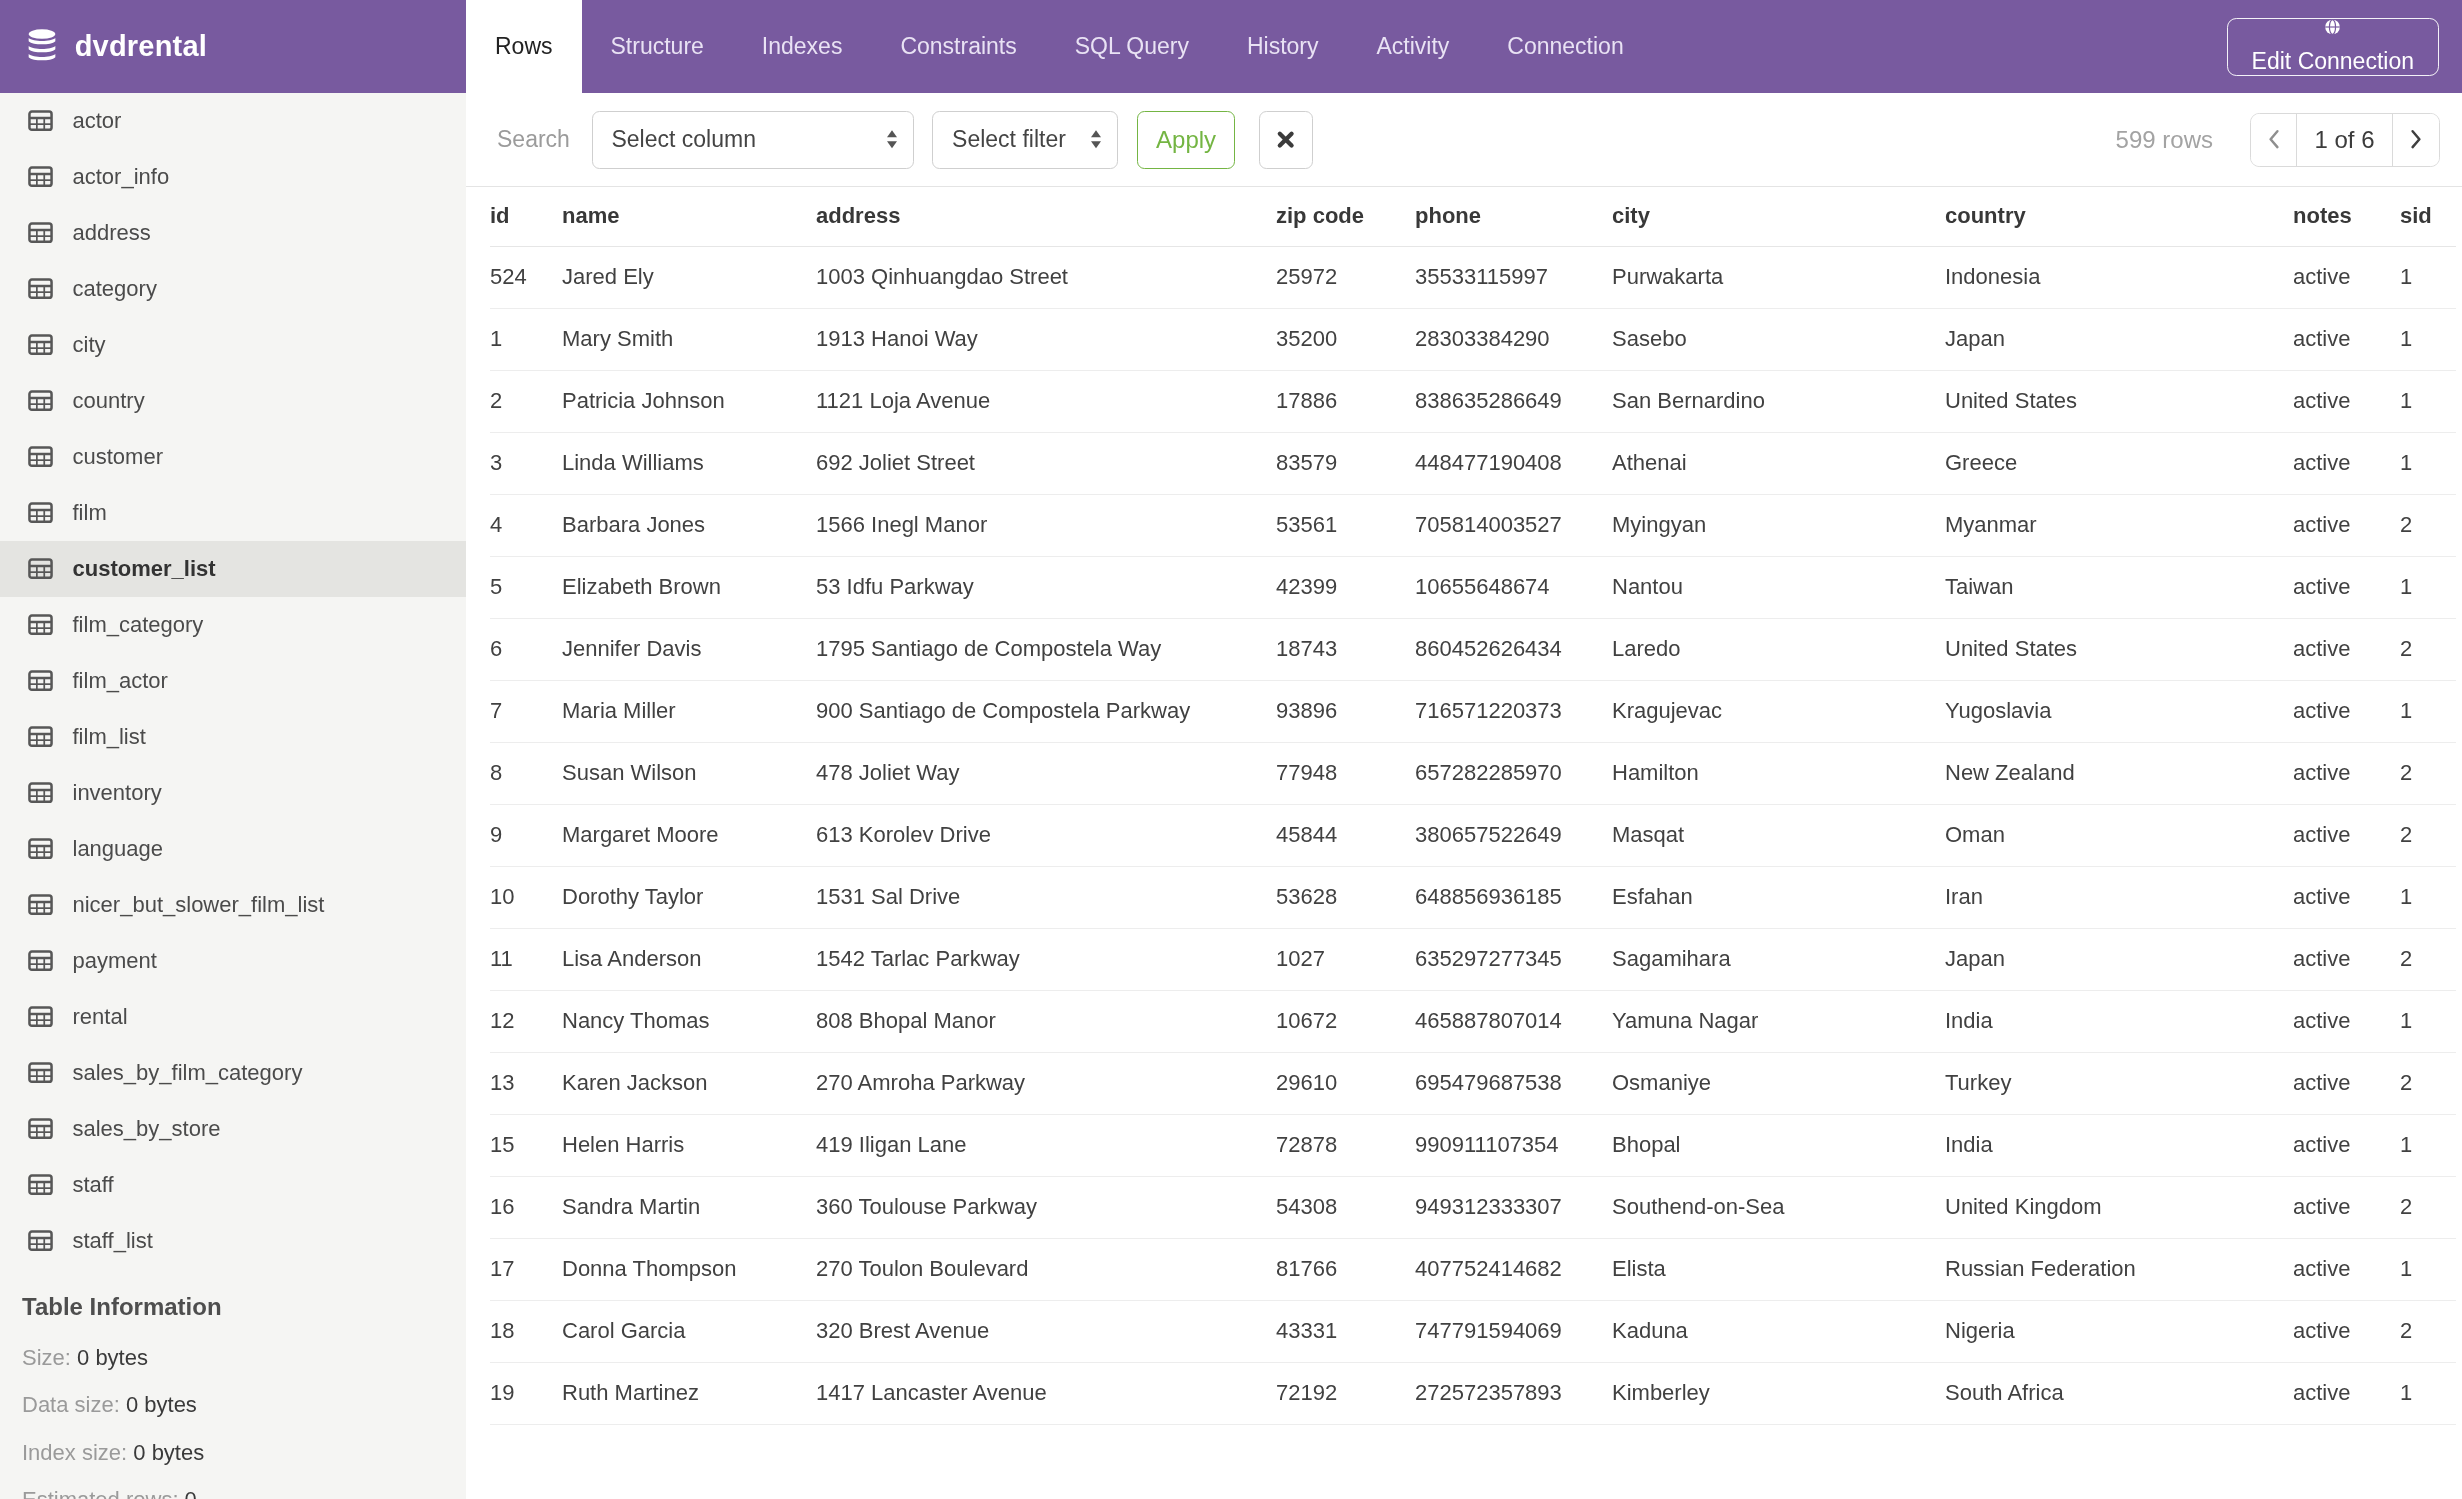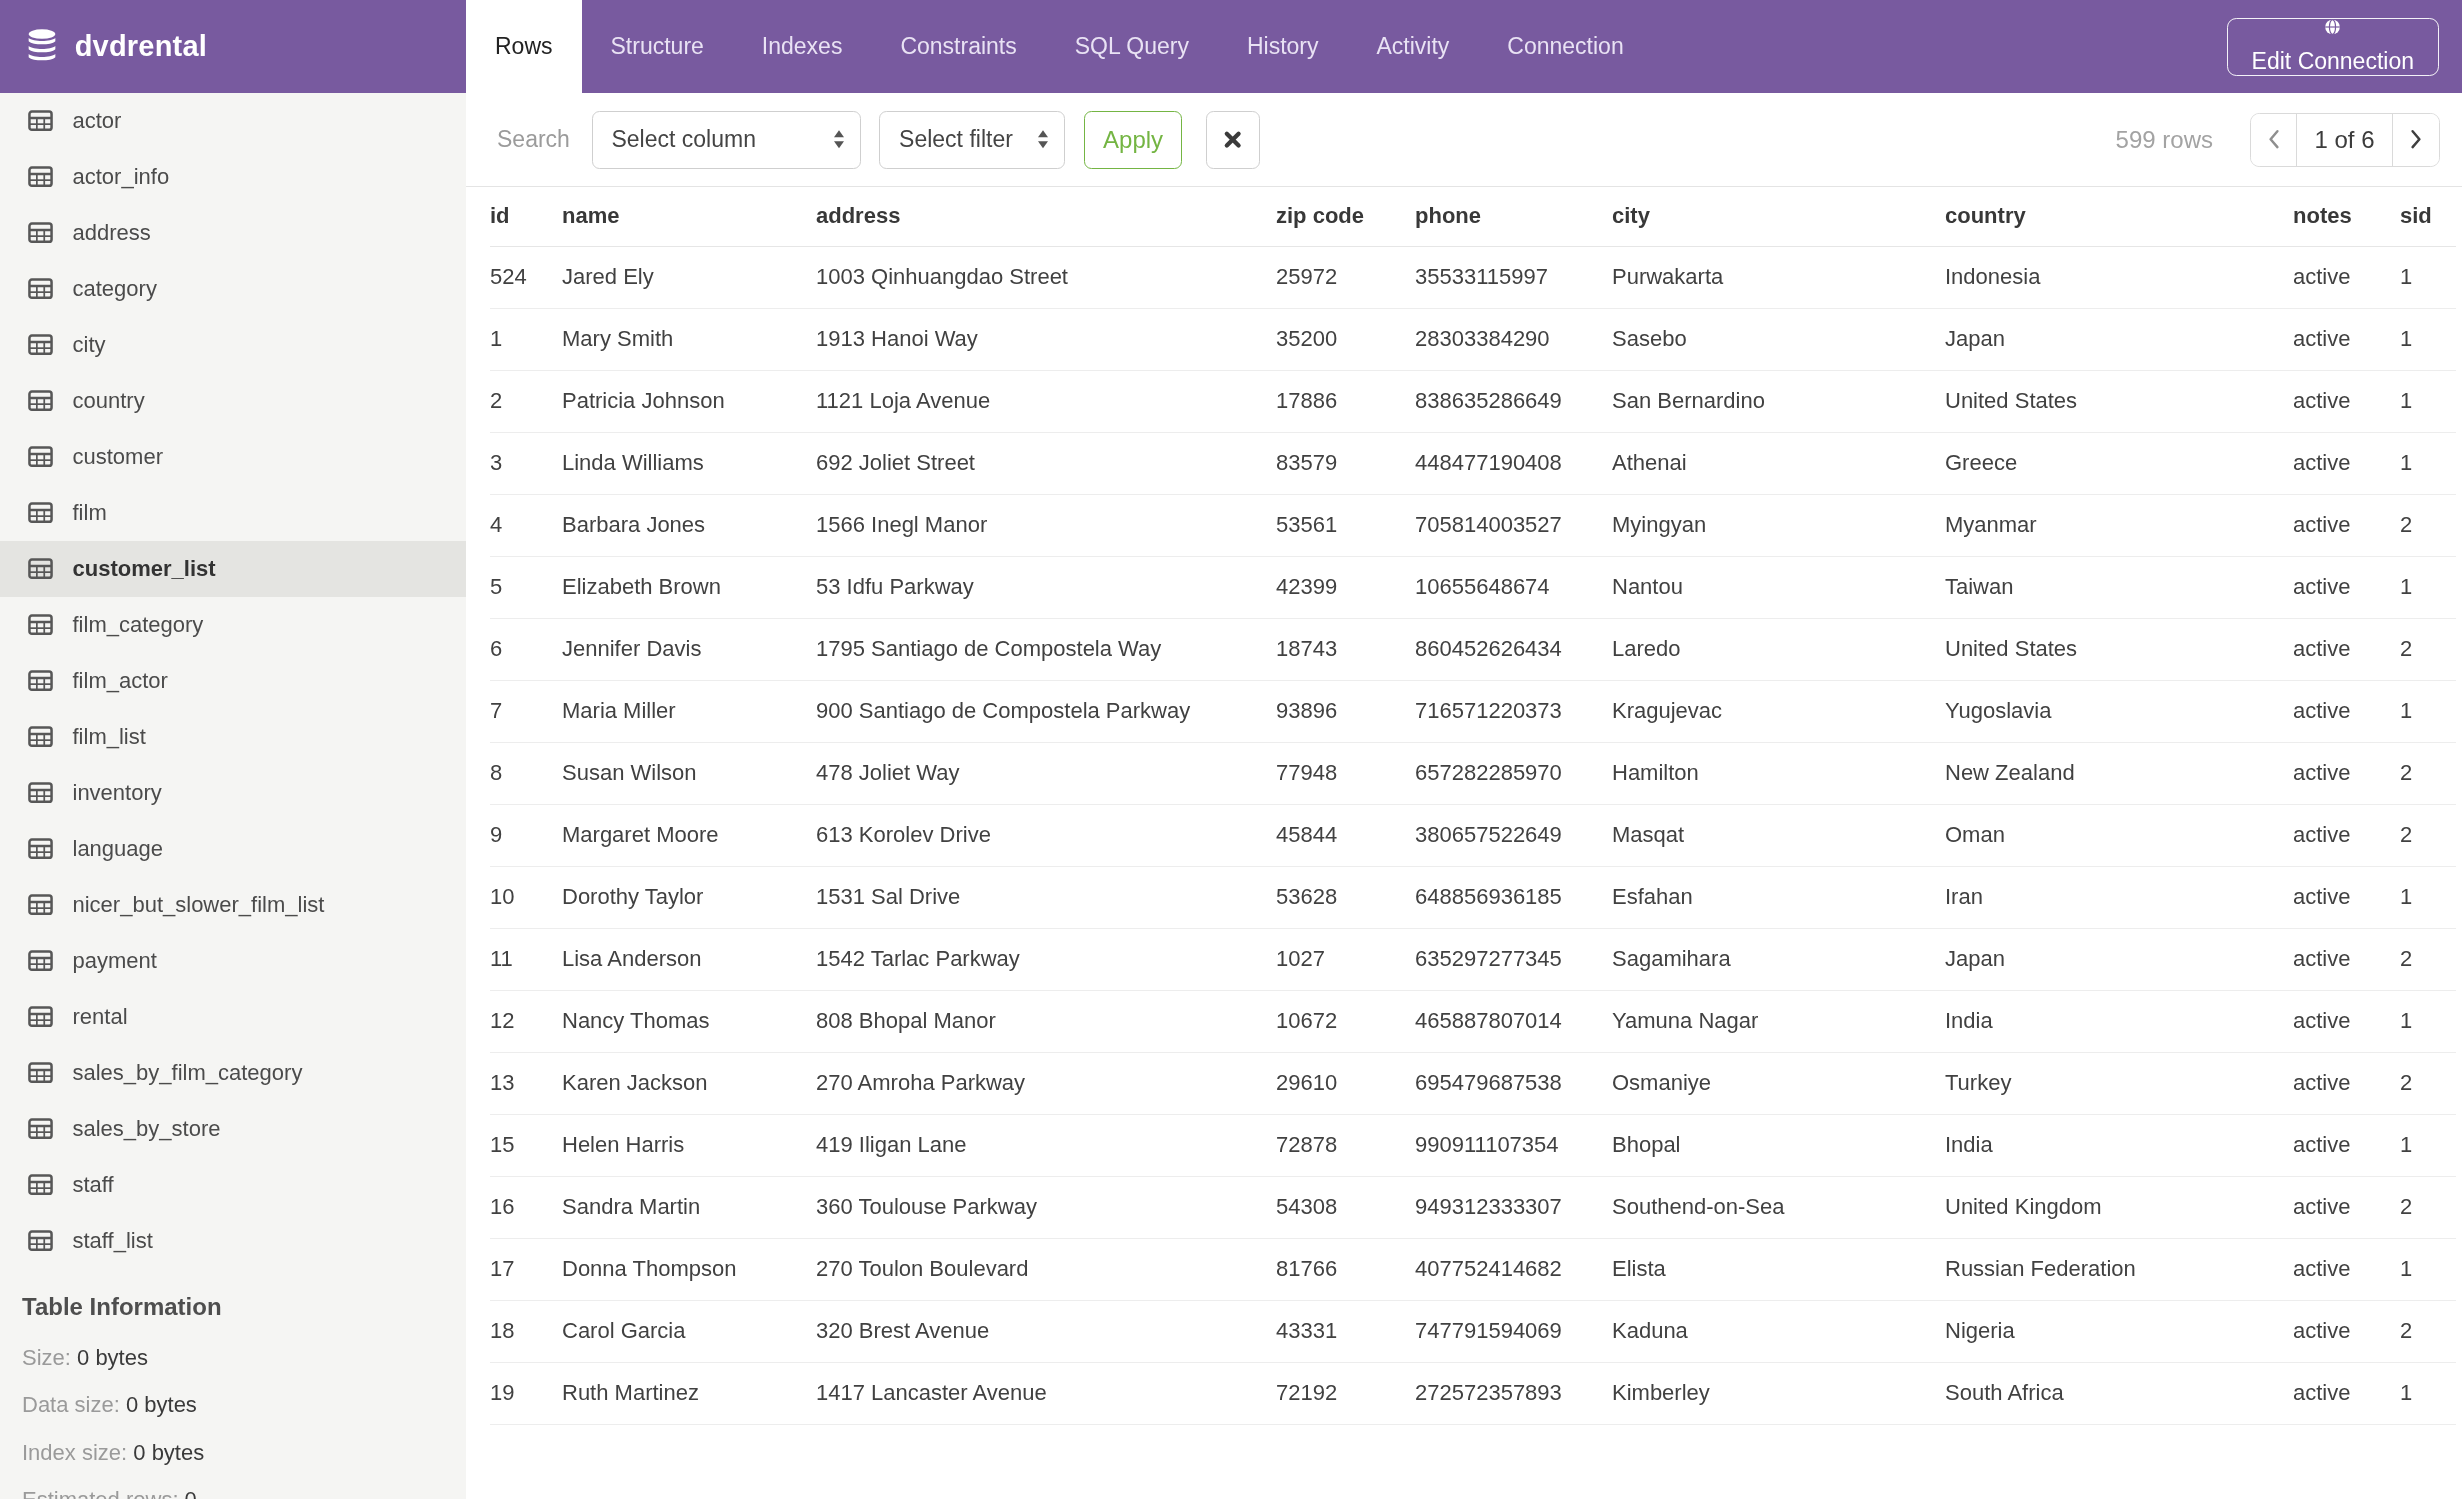--- a/index.html
+++ b/index.html
@@ -34,21 +34,21 @@
   .info-line .val { color:#3a3a3a; }
 
   
   .main { position:absolute; top:93px; left:466px; right:0; bottom:0; background:#fff; }
   .toolbar { height:93px; display:flex; align-items:center; padding-left:31px; }
   .search-label { font-size:23px; color:#9b9b9b; margin-right:22px; }
   .ctrl { height:58px; border:0.9px solid #cfcfcf; border-radius:7.4px; background:#fff;
     font-size:23px; color:#444; display:flex; align-items:center; cursor:pointer; }
   .select { justify-content:space-between; padding:0 15px 0 18.6px; margin-right:18.6px; }
   .select .arrows { display:flex; margin-left:16.7px; }
-  .sel-col { width:269px; }
+  .sel-col { width:322px; }
   .sel-filter { width:186px; }
   .query-input { height:58px; width:367px; border:0.9px solid #cfcfcf; border-radius:7.4px;
     padding:0 18.6px; font-size:23px; color:#444; font-family:inherit; margin-right:18.6px; }
   .query-input::placeholder { color:#b0b0b0; }
   .apply-btn { width:98px; justify-content:center; border:1.9px solid #74b543;
     color:#74b543; font-family:inherit; background:#fff; font-size:24px; margin-right:24px; }
   .clear-btn { width:54px; justify-content:center; background:#fff; }
   .rowcount { margin-left:auto; font-size:24px; color:#a3a3a3; margin-right:37px; }
   .pager { display:flex; align-items:stretch; height:54px; border:0.9px solid #dadada;
     border-radius:9.3px; overflow:hidden; margin-right:22px; }

